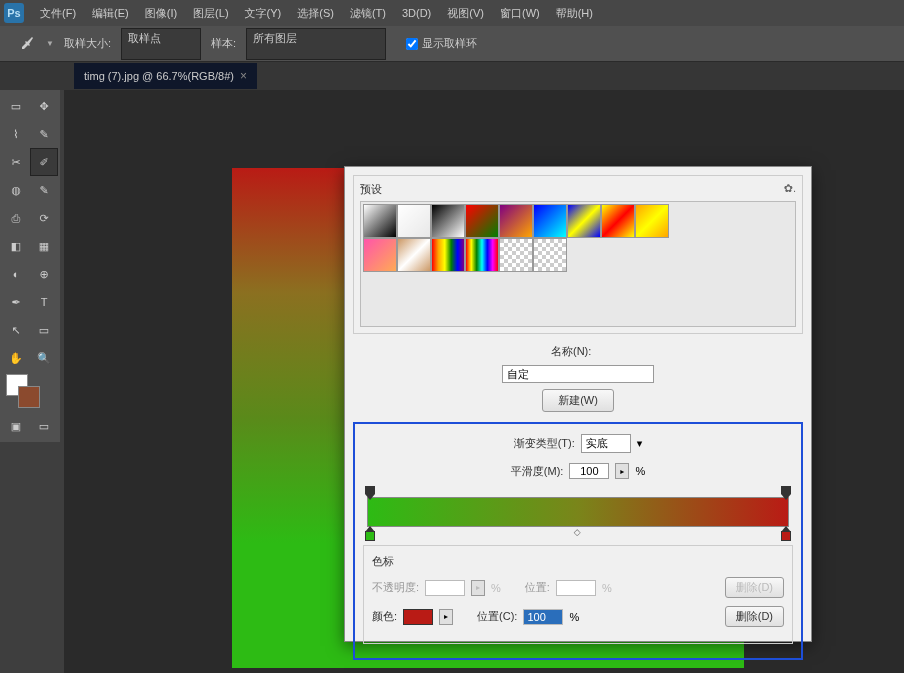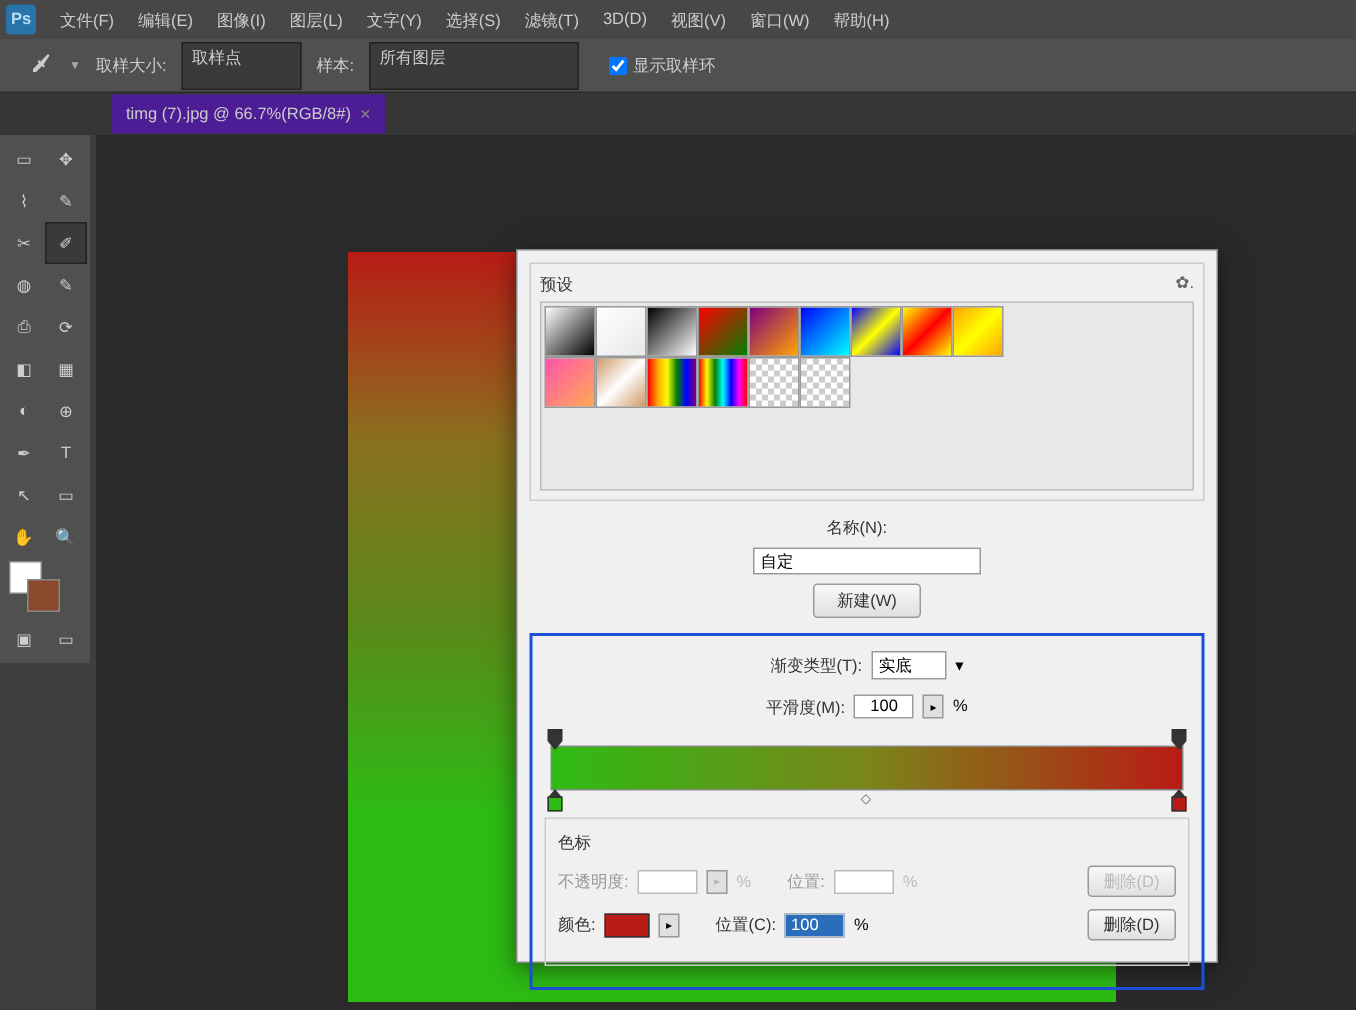--- a/index.html
+++ b/index.html
@@ -13,21 +13,21 @@
 
 .optionsbar { height: 36px; background: #505050; border-bottom: 1px solid #2a2a2a; display: flex; align-items: center; padding-left: 20px; color: #ccc; gap: 10px; }
 .eyedrop-icon { width: 16px; height: 16px; }
 .chevron-icon { color: #aaa; font-size: 8px; }
 .opt-select { background: #3a3a3a; border: 1px solid #222; color: #ccc; padding: 2px 20px 2px 6px; height: 32px; min-width: 80px; }
 .checkbox-wrap { display: flex; align-items: center; gap: 4px; margin-left: 10px; }
 .checkbox { width: 12px; height: 12px; }
 
 
 .tabbar { height: 28px; background: #363636; display: flex; align-items: center; padding-left: 74px; }
-.file-tab { background: #4c1d95; color: #ccc; padding: 6px 10px; display: flex; align-items: center; gap: 6px; }
+.file-tab { background: #0f172a; color: #ccc; padding: 6px 10px; display: flex; align-items: center; gap: 6px; }
 .tab-close { color: #888; cursor: pointer; font-size: 12px; }
 
 
 .toolbox { position: absolute; left: 0; top: 90px; width: 60px; background: #505050; padding: 2px; }
 .tool-row { display: flex; }
 .tool { width: 28px; height: 28px; display: flex; align-items: center; justify-content: center; color: #ccc; cursor: pointer; }
 .tool.active { background: #3a3a3a; border: 1px solid #222; }
 .color-swatches { padding: 4px; position: relative; height: 40px; }
 .fg-swatch { width: 22px; height: 22px; background: #fff; border: 1px solid #888; position: absolute; top: 2px; left: 4px; }
 .bg-swatch { width: 22px; height: 22px; background: #8b4a2e; border: 1px solid #888; position: absolute; top: 14px; left: 16px; }

